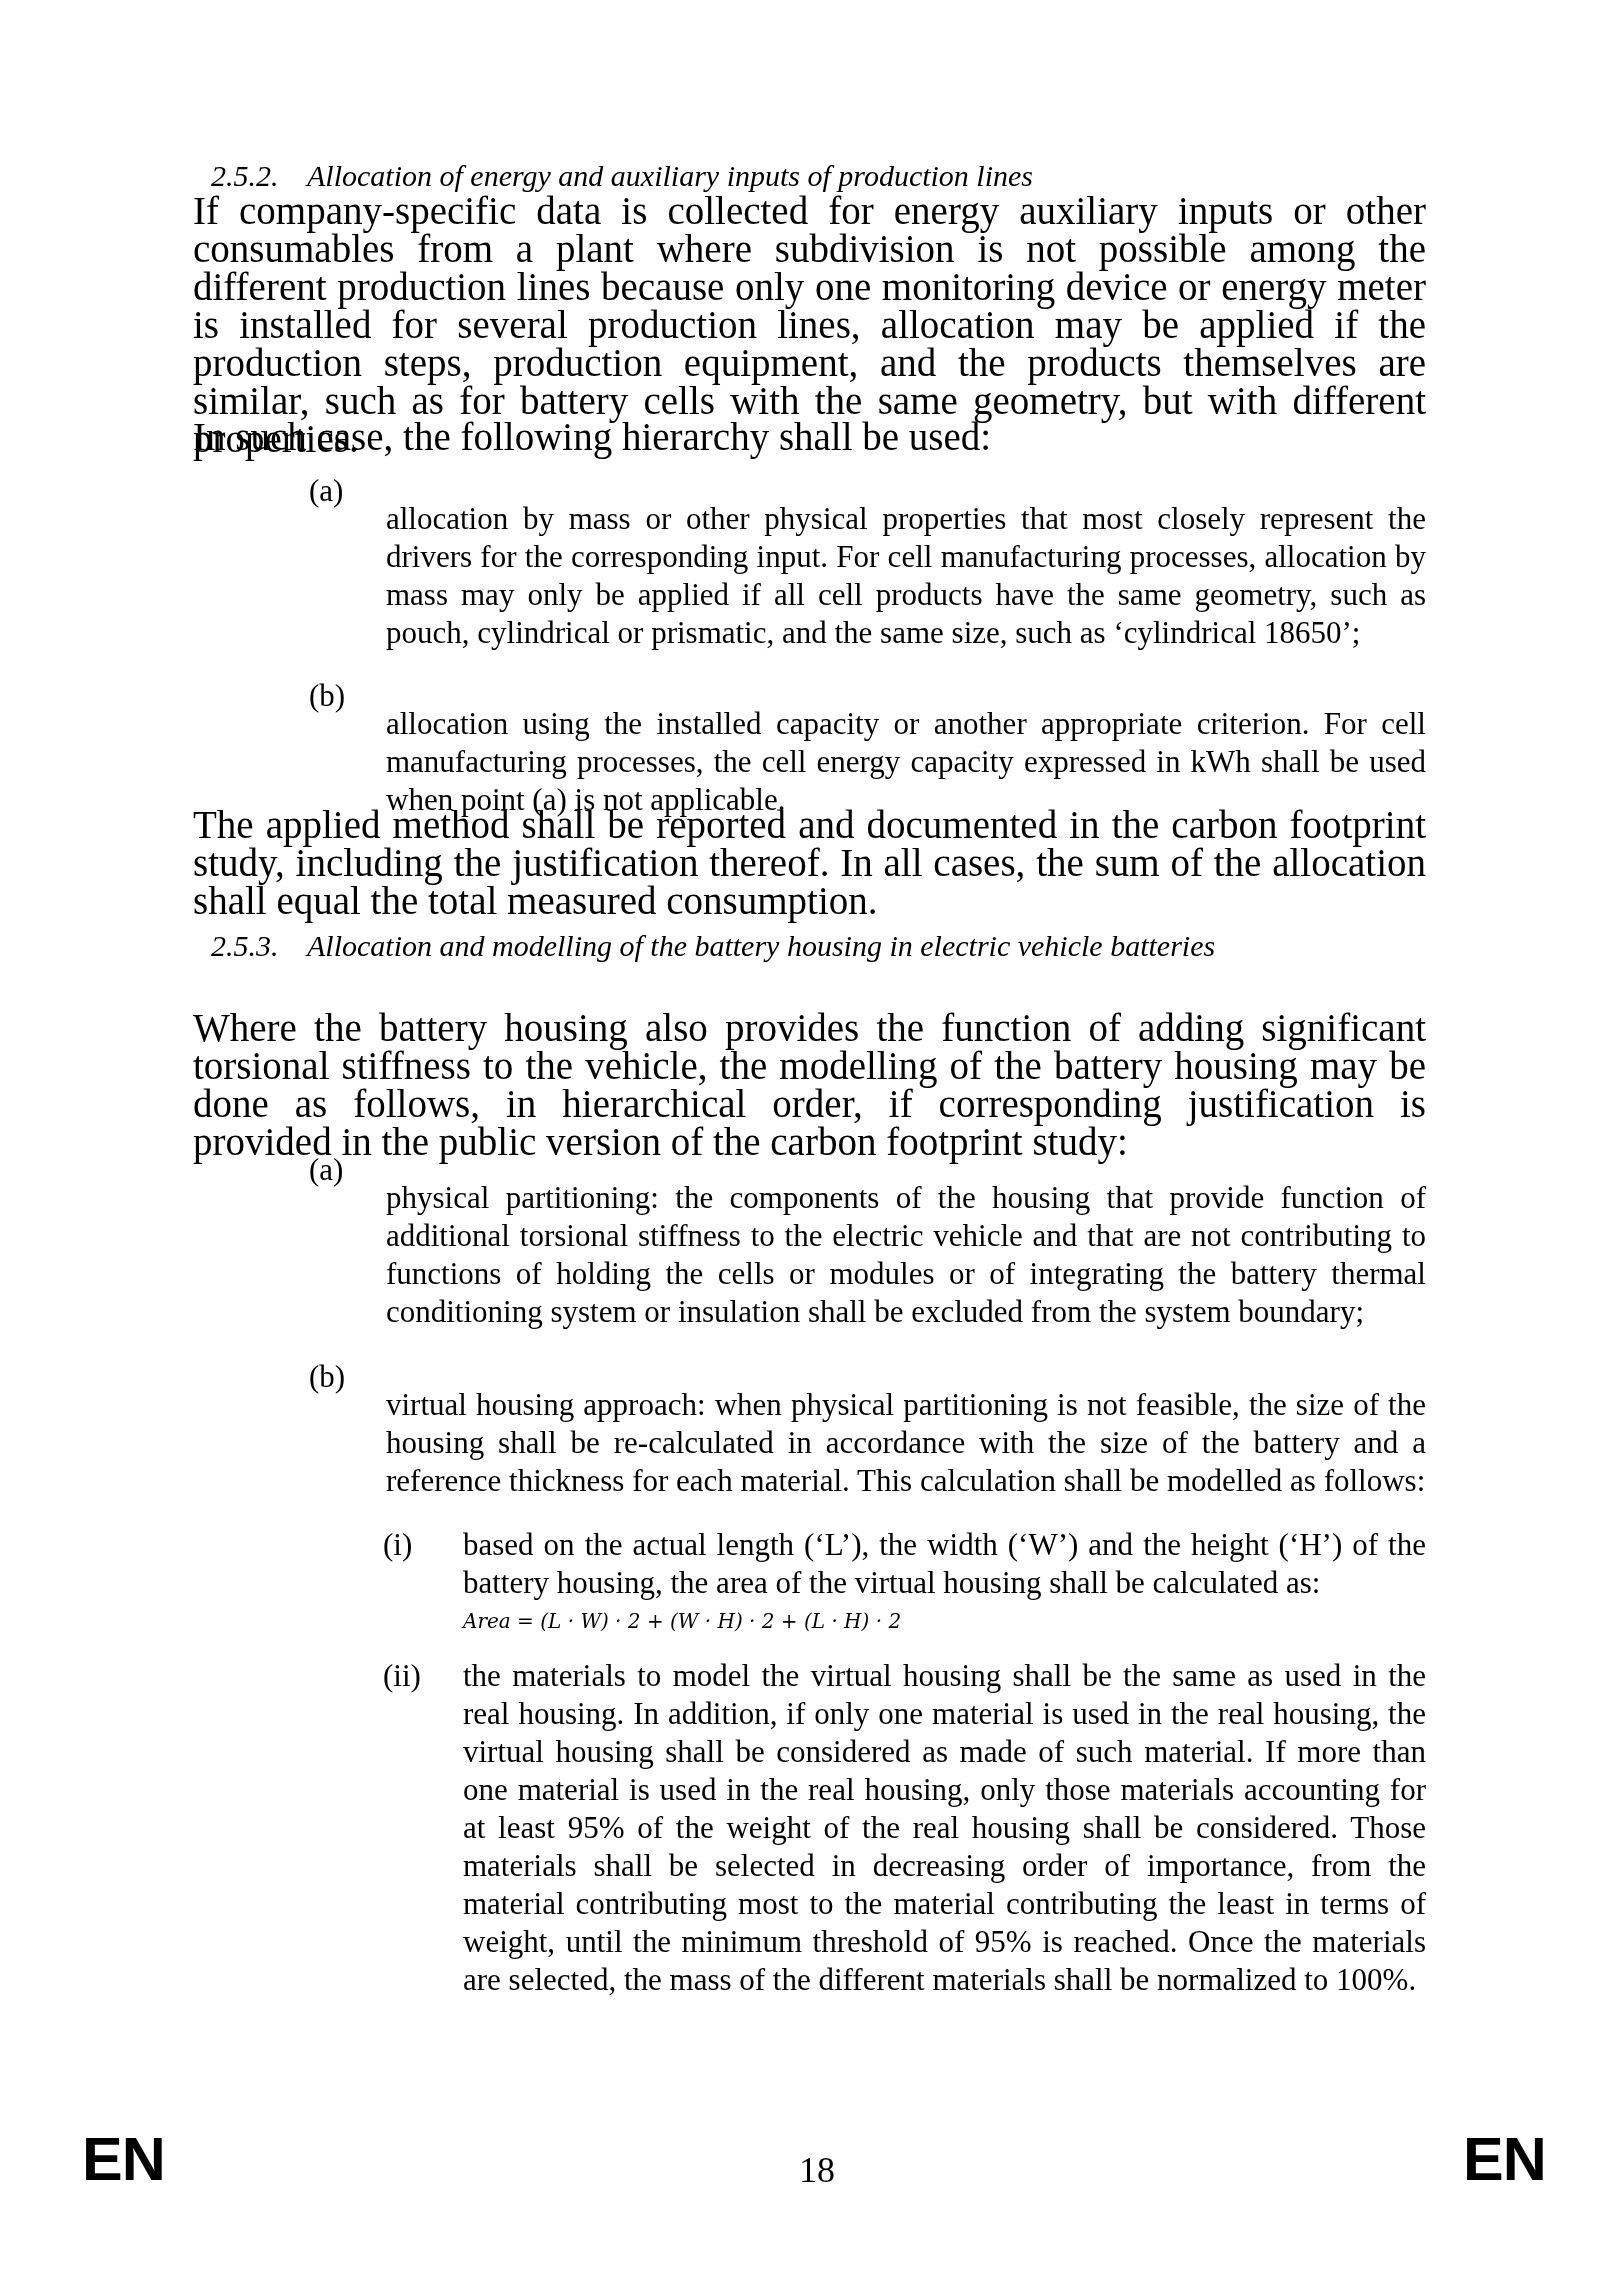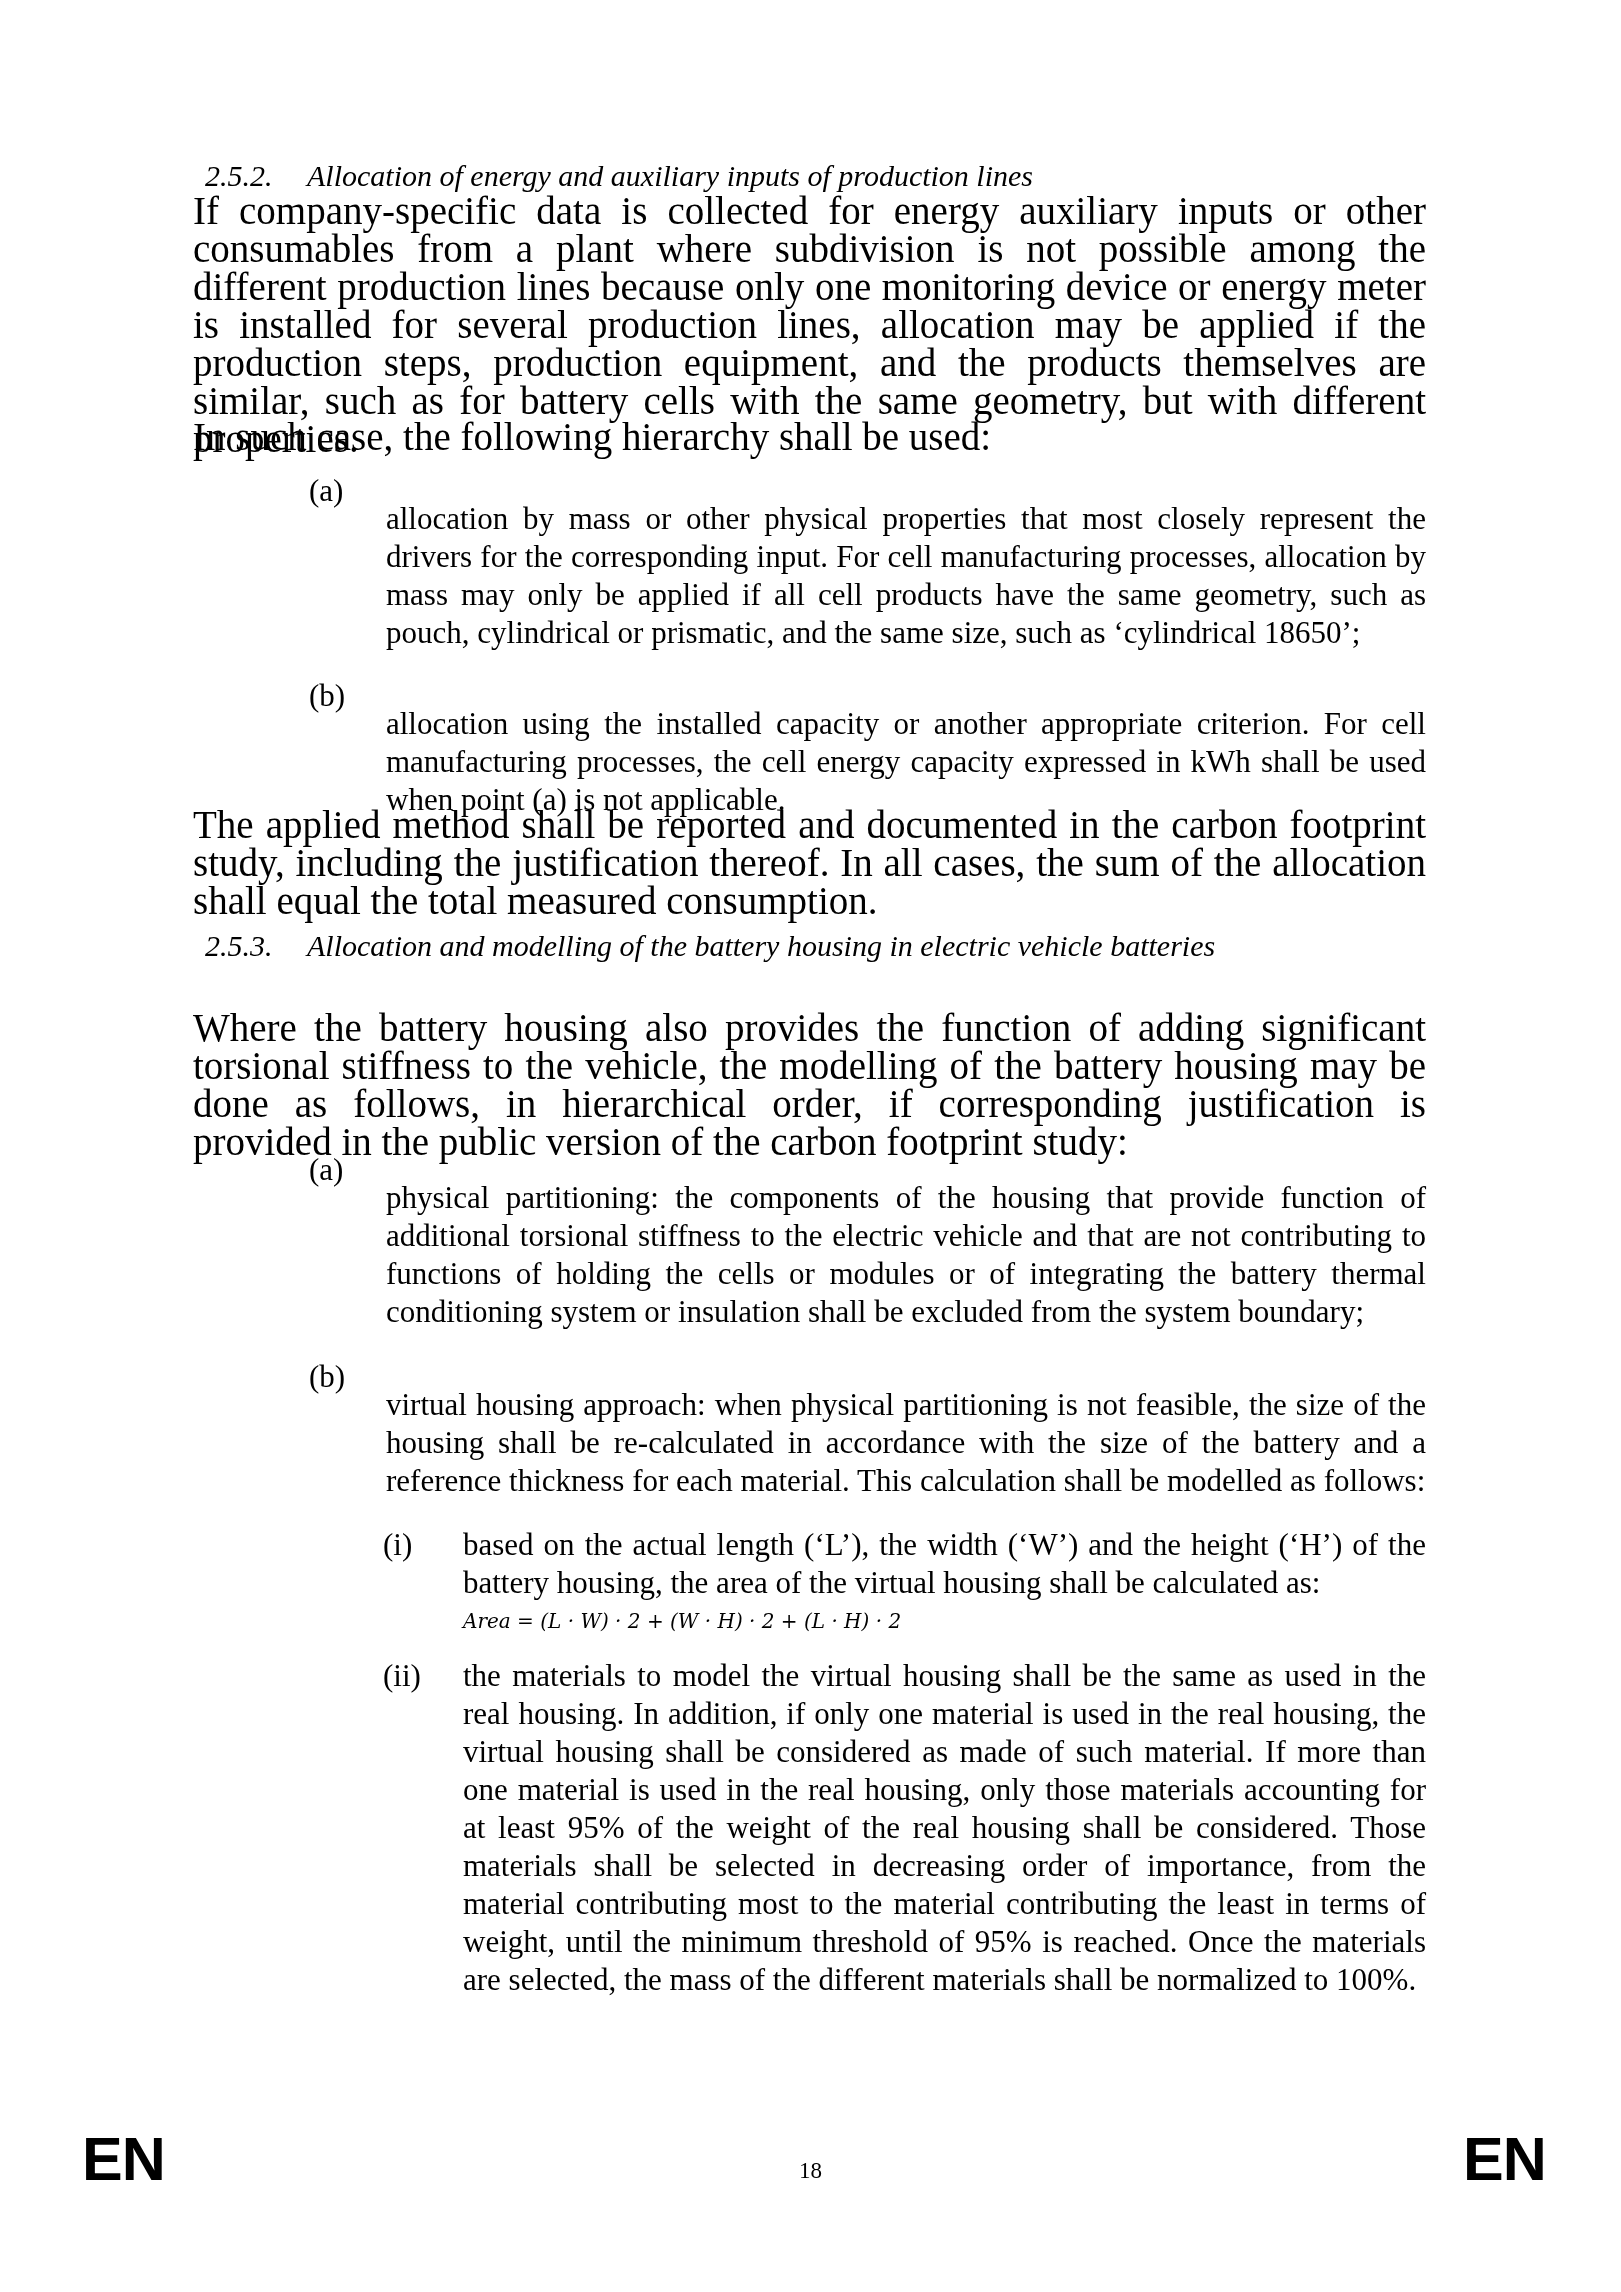--- a/index.html
+++ b/index.html
@@ -2,33 +2,33 @@
 <html><head>
 <meta charset="utf-8">
 <style>
   html, body { margin: 0; padding: 0; background: #ffffff; }
   body { width: 1621px; height: 2293px; position: relative; overflow: hidden;
          font-family: "Liberation Serif", serif; color: #000; }
   .page { position: absolute; left: 0; top: 0; width: 1621px; height: 2293px; }
   .body-block { position: absolute; left: 193px; width: 1233px; font-size: 39px; line-height: 38px; }
   p { margin: 0; text-align: justify; }
   .heading { font-style: italic; position: absolute; left: 193px; font-size: 30px; line-height: 37px; white-space: nowrap; }
-  .heading .num { position: absolute; left: 12px; }
+  .heading .num { position: absolute; left: 18px; }
   .heading .title { position: absolute; left: 114px; }
   .item { position: absolute; font-size: 31px; line-height: 38px; }
   .item .label { position: absolute; top: 0; }
   .item .text { position: absolute; top: 0; text-align: justify; }
   .lvl1 .label { left: 309px; }
   .lvl1 .text { left: 386px; width: 1040px; margin-top: 28px; }
   .lvl2 .label { left: 383px; }
   .lvl2 .text { left: 463px; width: 963px; }
   .formula { font-family: "DejaVu Serif", serif; }
   .en-mark { position: absolute; top: 2129px; font-family: "Liberation Sans", sans-serif; font-weight: bold;
              font-size: 61px; line-height: 61px; letter-spacing: -1px; }
-  .page-num { position: absolute; top: 2156px; left: 799px; font-size: 23px; line-height: 29px; }
+  .page-num { position: absolute; top: 2156px; left: 799px; font-size: 36px; line-height: 29px; }
 </style>
 </head>
 <body>
 
 <div class="page">
 
   <div class="heading" style="top:157px;">
     <span class="num">2.5.2.</span>
     <span class="title">Allocation of energy and auxiliary inputs of production lines</span>
   </div>

